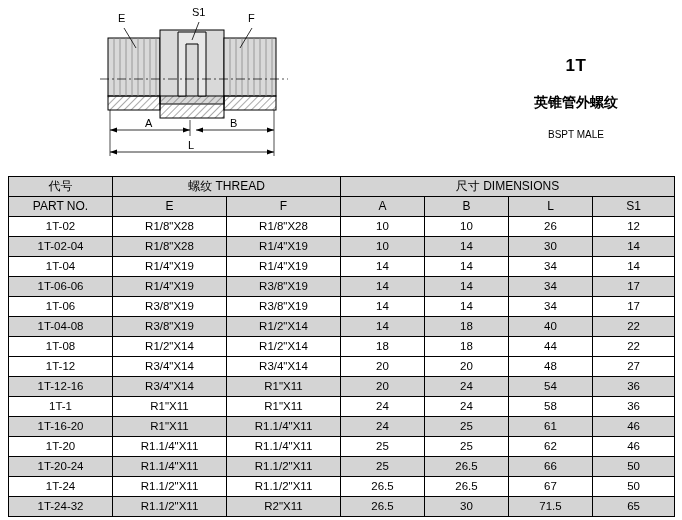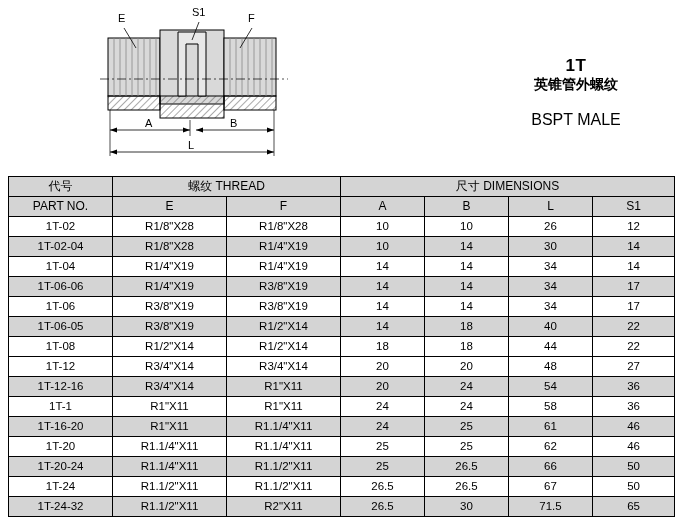--- a/index.html
+++ b/index.html
@@ -38,28 +38,29 @@
     position: absolute;
     left: 470px;
     top: 56px;
     width: 212px;
     text-align: center;
   }
   #titleblock .code {
     font-size: 17px;
     font-weight: bold;
     letter-spacing: 0.5px;
+    margin-bottom: 18px;
   }
   #titleblock .cn {
     font-size: 14px;
     margin-bottom: 17px;
     font-weight: bold;
   }
   #titleblock .en {
-    font-size: 16px;
+    font-size: 10px;
     text-align: center;
   }
 
   
   #spec-table {
     position: absolute;
     left: 8px;
     top: 176px;
     width: 666px;
     border-collapse: collapse;
@@ -269,21 +270,21 @@
         <tr class="plain">
           <td>1T-06</td>
           <td>R3/8"X19</td>
           <td>R3/8"X19</td>
           <td>14</td>
           <td>14</td>
           <td>34</td>
           <td>17</td>
         </tr>
         <tr class="shade">
-          <td>1T-06-05</td>
+          <td>1T-04-08</td>
           <td>R3/8"X19</td>
           <td>R1/2"X14</td>
           <td>14</td>
           <td>18</td>
           <td>40</td>
           <td>22</td>
         </tr>
         <tr class="plain">
           <td>1T-08</td>
           <td>R1/2"X14</td>

